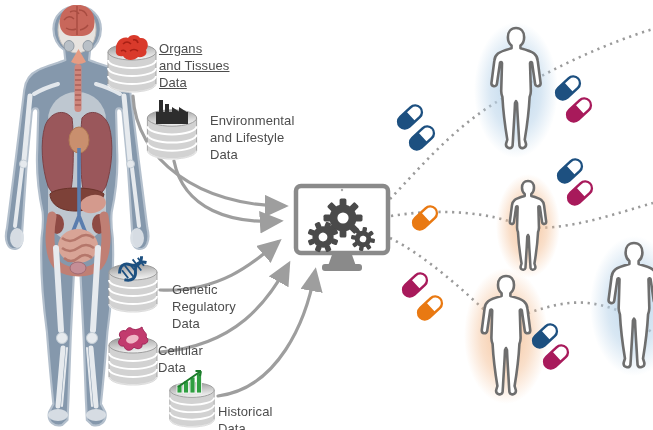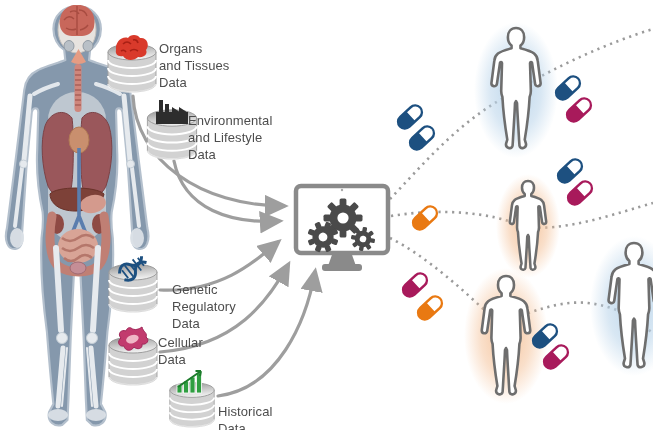--- a/index.html
+++ b/index.html
@@ -255,26 +255,26 @@
     <use href="#pill" transform="translate(570,171) rotate(-43)" class="pill-blue"></use>
     <use href="#pill" transform="translate(580,193) rotate(-43)" class="pill-magenta"></use>
     <use href="#pill" transform="translate(425,218) rotate(-43)" class="pill-orange"></use>
     <use href="#pill" transform="translate(415,285) rotate(-43)" class="pill-magenta"></use>
     <use href="#pill" transform="translate(430,308) rotate(-43)" class="pill-orange"></use>
     <use href="#pill" transform="translate(545,336) rotate(-43)" class="pill-blue"></use>
     <use href="#pill" transform="translate(556,357) rotate(-43)" class="pill-magenta"></use>
   </g>
 </svg>
 
-<div class="label" style="left:159px; top:40px;">Organs
+<div class="label" style="left:159px; top:40px;text-decoration:underline;">Organs
 and Tissues
 Data</div>
-<div class="label" style="left:188px; top:112px;">Environmental
+<div class="label" style="left:210px; top:112px;">Environmental
 and Lifestyle
 Data</div>
 <div class="label" style="left:172px; top:281px;">Genetic
 Regulatory
 Data</div>
-<div class="label" style="left:158px; top:334px;">Cellular
+<div class="label" style="left:158px; top:342px;">Cellular
 Data</div>
 <div class="label" style="left:218px; top:403px;">Historical
 Data</div>
 </div>
 
 </body></html>

